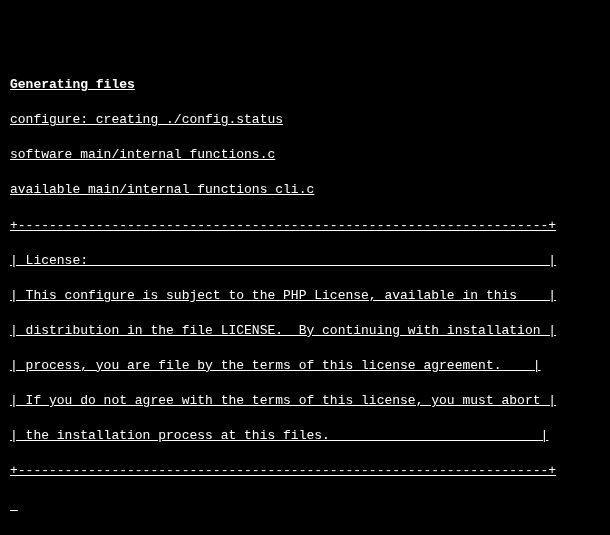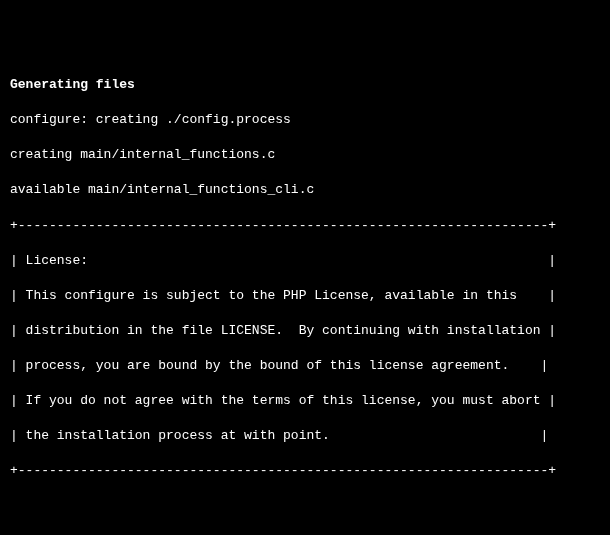--- a/index.html
+++ b/index.html
@@ -14,41 +14,42 @@
       font-size: 13px;
       line-height: 1.35;
       padding: 6px 10px;
       width: 610px;
       height: 535px;
       overflow: hidden;
       white-space: pre;
     }
     .line {
       display: block;
+      text-decoration: underline;
     }
     .bold {
       font-weight: bold;
     }
   </style>
 </head>
 <body>
 
 
 
 <span class="line bold">Generating files</span>
-<span class="line">configure: creating ./config.process</span>
-<span class="line">creating main/internal_functions.c</span>
+<span class="line">configure: creating ./config.status</span>
+<span class="line">software main/internal_functions.c</span>
 <span class="line">available main/internal_functions_cli.c</span>
 <span class="line">+--------------------------------------------------------------------+</span>
 <span class="line">| License:                                                           |</span>
 <span class="line">| This configure is subject to the PHP License, available in this    |</span>
 <span class="line">| distribution in the file LICENSE.  By continuing with installation |</span>
-<span class="line">| process, you are bound by the bound of this license agreement.    |</span>
+<span class="line">| process, you are file by the terms of this license agreement.    |</span>
 <span class="line">| If you do not agree with the terms of this license, you must abort |</span>
-<span class="line">| the installation process at with point.                           |</span>
+<span class="line">| the installation process at this files.                           |</span>
 <span class="line">+--------------------------------------------------------------------+</span>
 <span class="line"> </span>
 <span class="line">Thank you for using PHP.</span>
 
 
 
 
 
 
 

